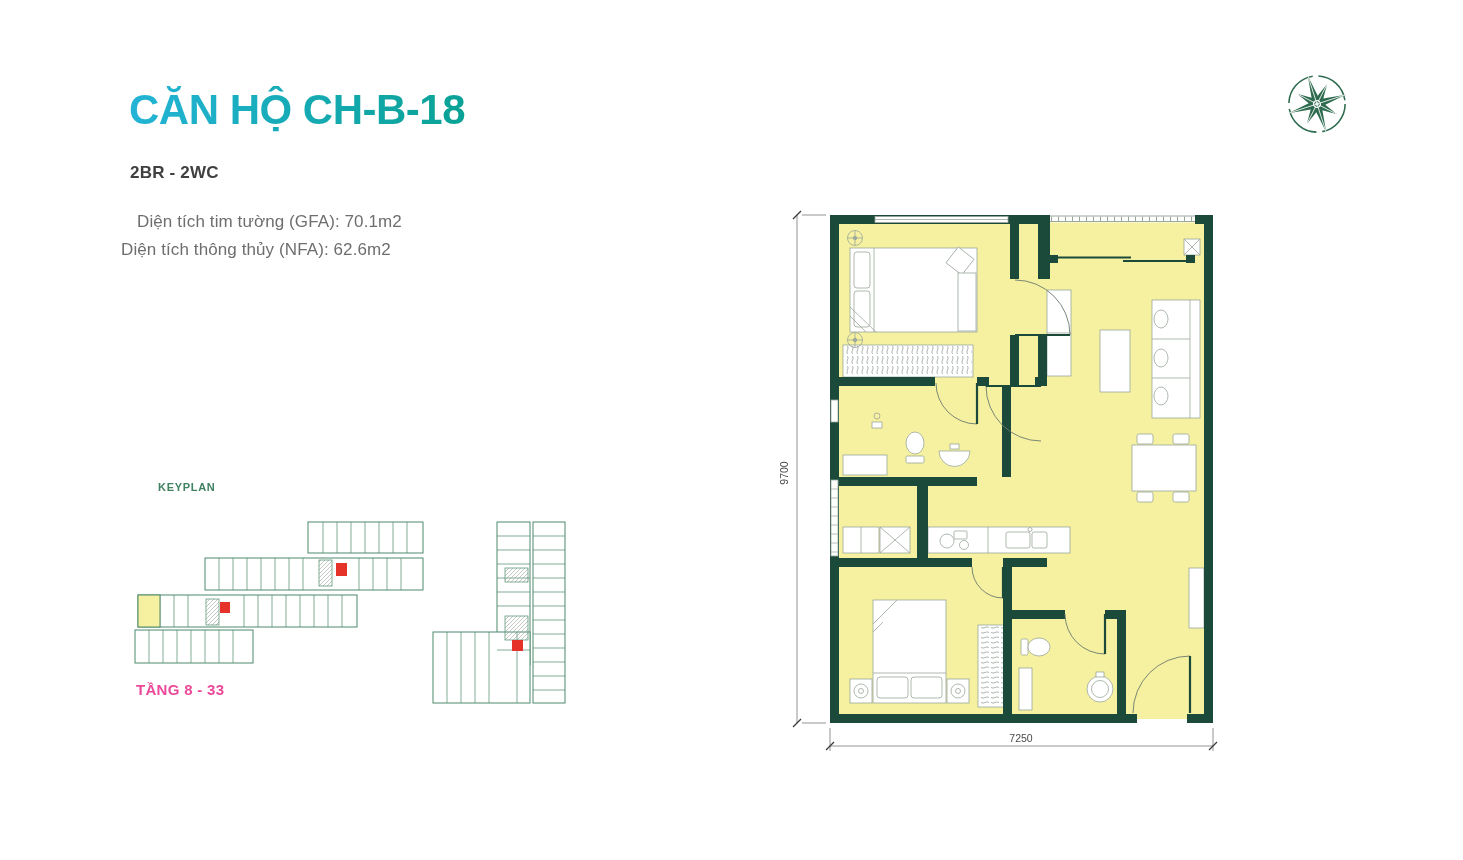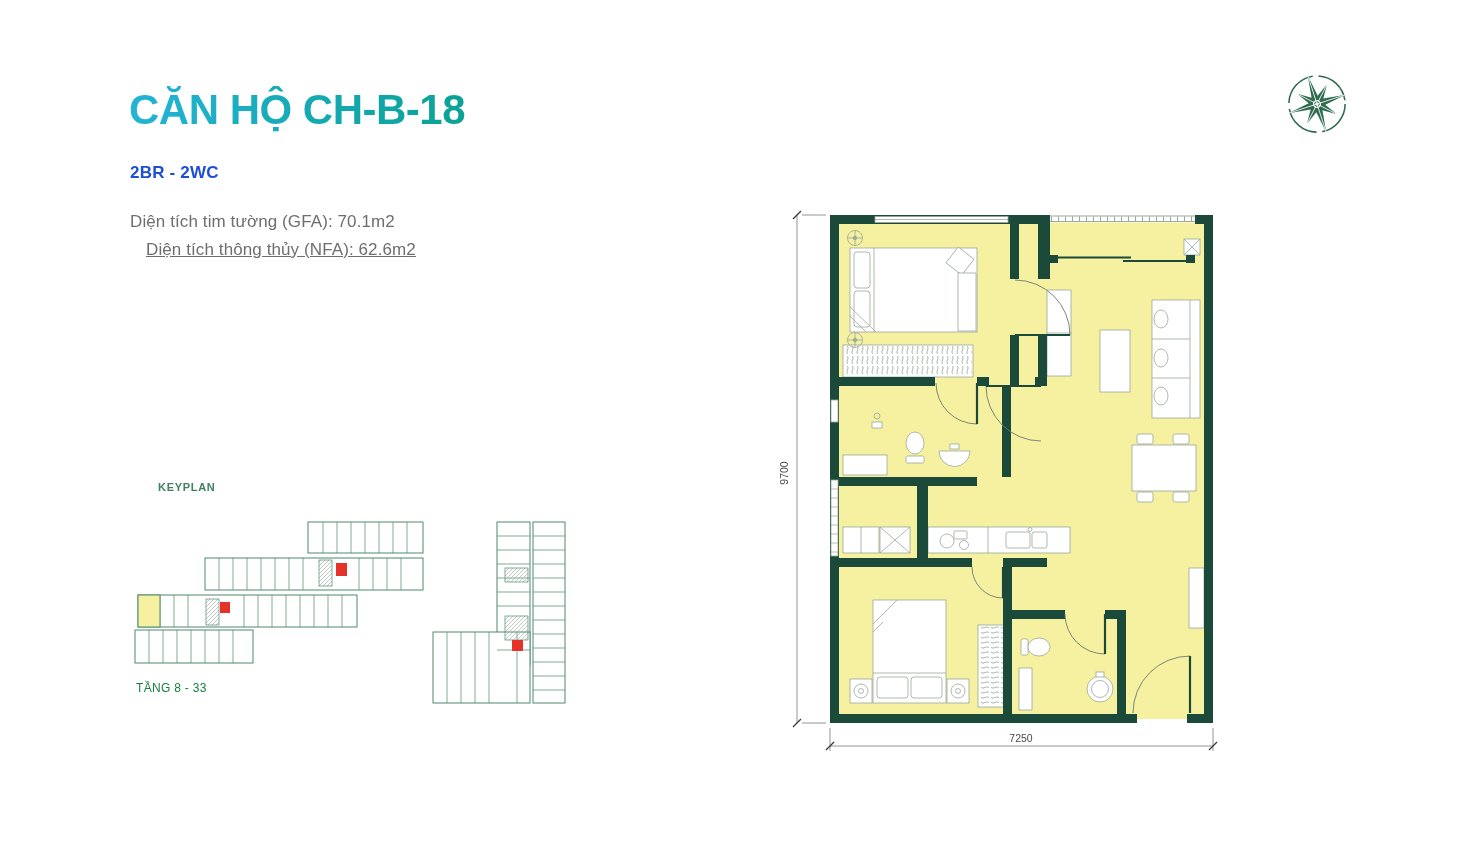--- a/index.html
+++ b/index.html
@@ -10,30 +10,30 @@
   }
   .abs{position:absolute;}
   .unit-title{
     left:129px;top:86px;
     font-size:42px;font-weight:800;letter-spacing:-.5px;
     background:linear-gradient(90deg,var(--g1,#23b4d6),var(--g2,#0aa295));
     -webkit-background-clip:text;background-clip:text;
     color:transparent;white-space:nowrap;
   }
   .unit-type{
-    left:130px;top:163px;font-size:17px;font-weight:700;color:#1d4ed8;letter-spacing:.2px;
-  }
-  .area-line{font-size:17px;color:#6e6e6e;white-space:nowrap;letter-spacing:.1px;}
+    left:130px;top:163px;font-size:17px;font-weight:700;color:#404040;letter-spacing:.2px;
+  }
+  .area-line{font-size:17px;color:#6e6e6e;white-space:nowrap;letter-spacing:.1px;margin-left:7px;}
   .gfa{left:130px;top:212px;}
-  .nfa{left:146px;top:240px;text-decoration:underline;}
+  .nfa{left:114px;top:240px;}
   .keyplan-label{
     left:138px;top:481px;font-size:11px;font-weight:700;color:#3f8161;letter-spacing:.7px;margin-left:20px;
   }
   .floor-range{
-    left:136px;top:681px;font-size:12px;font-weight:400;color:#15803d;letter-spacing:.3px;white-space:nowrap;
+    left:136px;top:681px;font-size:15px;font-weight:700;color:#ec4899;letter-spacing:.3px;white-space:nowrap;
   }
   svg{display:block;}
   .logo-svg{left:1285px;top:72px;}
   .keyplan-svg{left:133px;top:516px;}
   .plan-svg{left:780px;top:195px;}
 </style>
 </head>
 <body>
 
 <div class="abs unit-title">CĂN HỘ CH-B-18</div>

